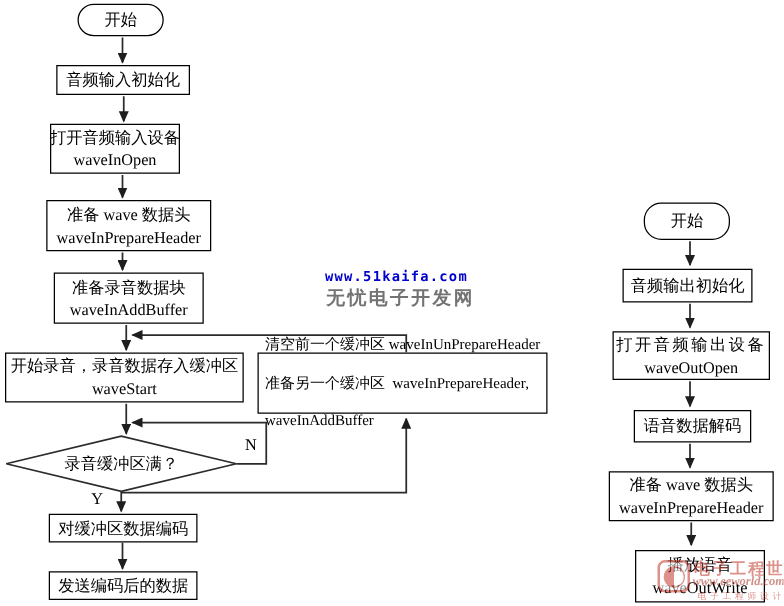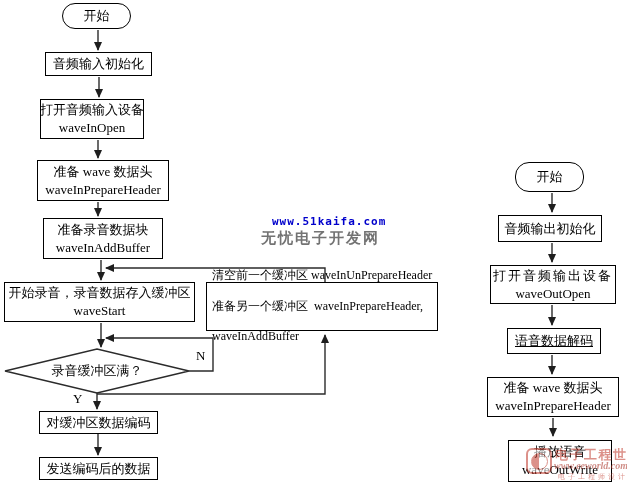--- a/index.html
+++ b/index.html
@@ -141,35 +141,35 @@
 
   <div class="node" style="left:498px;top:215px;width:104px;height:27px;">
     <span class="ln">音频输出初始化</span>
   </div>
 
   <div class="node" style="left:490px;top:265px;width:126px;height:39px;">
     <span class="ln" style="letter-spacing:2px;">打开音频输出设备</span>
     <span class="ln">waveOutOpen</span>
   </div>
 
-  <div class="node" style="left:507px;top:328px;width:94px;height:26px;text-decoration:underline;">
+  <div class="node" style="left:507px;top:328px;width:94px;height:26px;">
     <span class="ln">语音数据解码</span>
   </div>
 
   <div class="node" style="left:487px;top:377px;width:132px;height:40px;">
     <span class="ln">准备 wave 数据头</span>
     <span class="ln">waveInPrepareHeader</span>
   </div>
 
   <div class="node" style="left:508px;top:440px;width:104px;height:42px;">
     <span class="ln">播放语音</span>
     <span class="ln">waveOutWrite</span>
   </div>
 
-  <div class="wm-center-url" style="left:272px;top:215px;color:#0000cc;">www.51kaifa.com</div>
+  <div class="wm-center-url" style="left:260px;top:215px;color:#0000cc;">www.51kaifa.com</div>
   <div class="wm-center-name" style="left:261px;top:229px;color:#737373;">无忧电子开发网</div>
 
   <div id="eeworld" style="left:526px;top:444px;width:101px;height:40px;">
     <div class="logo">
       <div class="yinyang"></div>
     </div>
     <div class="title" style="color:#c0392b;">电子工程世界</div>
     <div class="url" style="color:#a93226;">www.eeworld.com.cn</div>
     <div class="slogan" style="color:#c0392b;">电子工程师设计之家</div>
   </div>

